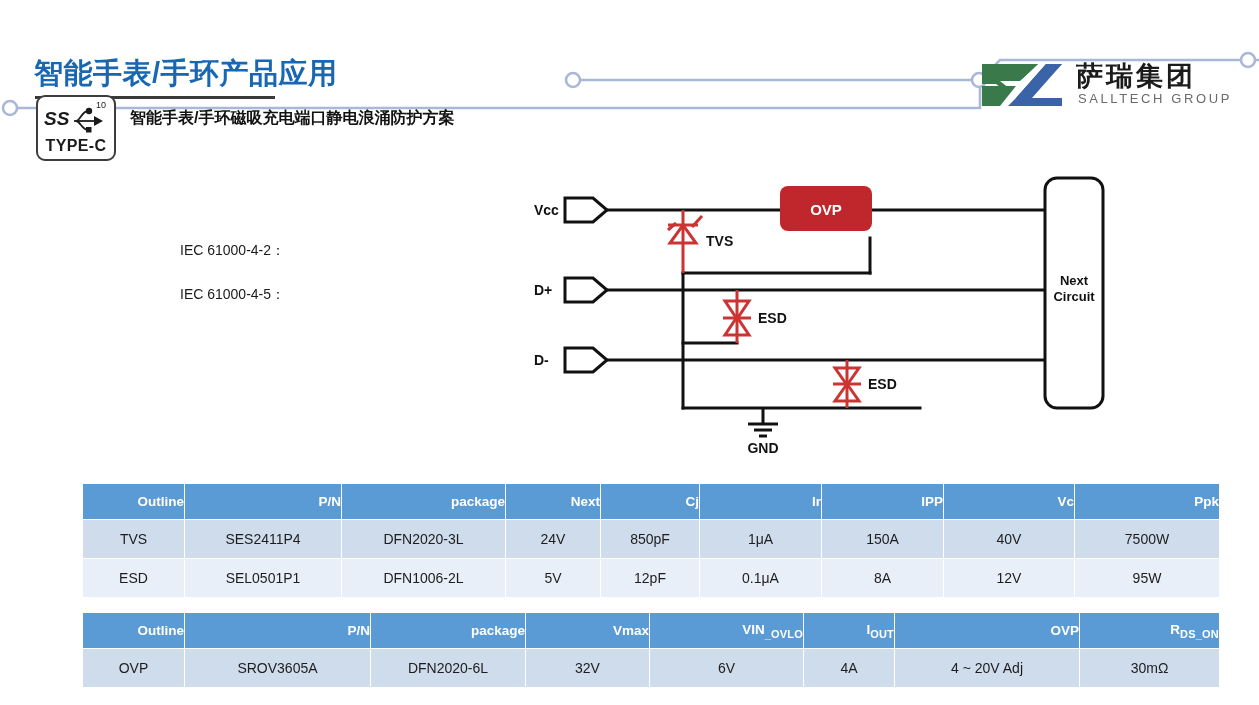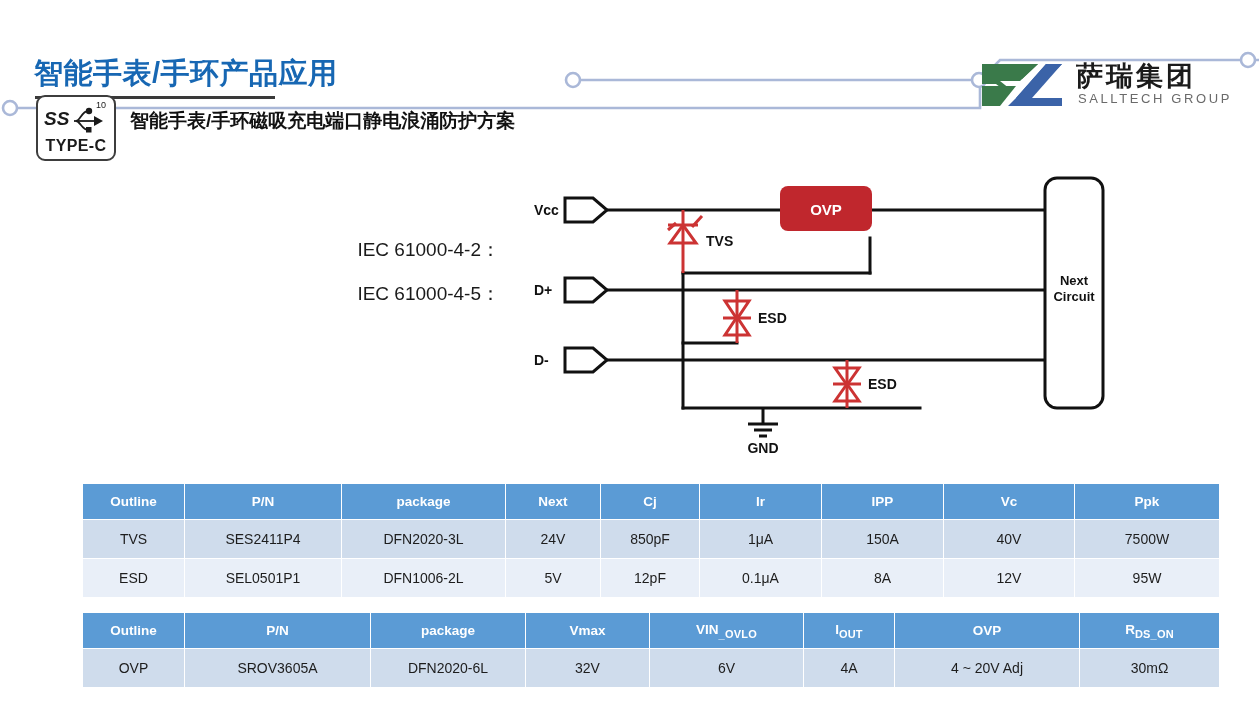--- a/index.html
+++ b/index.html
@@ -44,38 +44,38 @@
   #typec-badge{
     position:absolute;left:36px;top:95px;width:76px;height:62px;
     border:2px solid #3d3d3d;border-radius:9px;background:#fff;
   }
   #typec-label{
     position:absolute;left:0;right:0;bottom:4px;text-align:center;
     font-size:16px;font-weight:bold;color:#1b1b1b;letter-spacing:0.4px;
   }
   #subhead{
     position:absolute;left:130px;top:108px;
-    font-size:19px;font-weight:bold;color:#121212;white-space:nowrap;
+    font-size:16px;font-weight:bold;color:#121212;white-space:nowrap;
   }
 
   
   #spec-block{position:absolute;left:180px;top:237px;width:320px;}
-  .spec-line{font-size:19px;color:#1a1a1a;line-height:26px;white-space:nowrap;text-align:right;}
+  .spec-line{font-size:14px;color:#1a1a1a;line-height:26px;white-space:nowrap;}
   .spec-gap{height:18px;}
 
   
   #circuit{position:absolute;left:520px;top:168px;width:610px;height:295px;}
 
   
   .tbl{position:absolute;border-collapse:collapse;table-layout:fixed;}
   #table1{left:82px;top:483px;width:1137px;}
   #table2{left:82px;top:612px;width:1137px;}
   .tbl th{
     background:#5b9bd5;color:#ffffff;font-size:13.5px;font-weight:bold;
-    height:35px;text-align:center;border:1px solid #ffffff;
+    height:35px;text-align:right;border:1px solid #ffffff;
     padding:0;
   }
   .tbl td{
     font-size:14px;color:#1d1d1d;height:38px;text-align:center;
     border:1px solid #ffffff;padding:0;
   }
   .tbl tr.row-a td{background:#cfdcec;}
   .tbl tr.row-b td{background:#e9eff8;}
   .sub{font-size:11px;vertical-align:sub;letter-spacing:0.2px;}
 </style>

